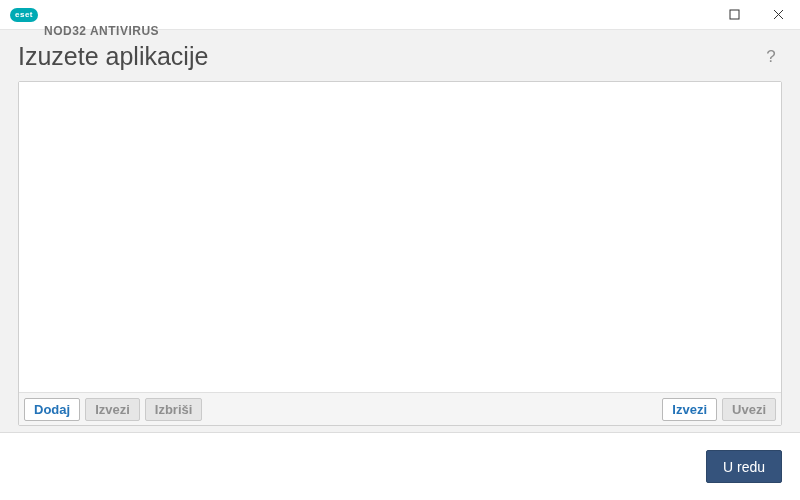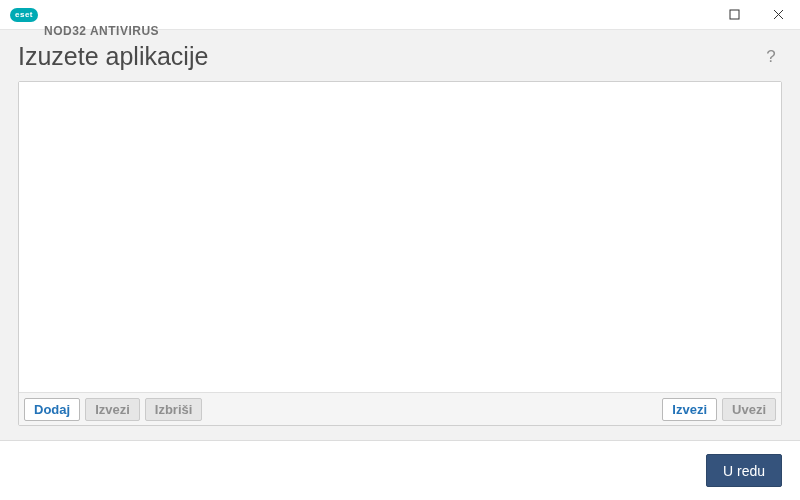--- a/index.html
+++ b/index.html
@@ -114,21 +114,21 @@
       border-color: #cacaca;
       cursor: default;
     }
     .panel-toolbar-spacer { flex: 1; }
 
     .footer {
       position: absolute;
       bottom: 0; left: 0; right: 0;
       background: #ffffff;
       border-top: 1px solid #dcdcdc;
-      height: 60px;
+      height: 68px;
       display: flex;
       align-items: center;
       justify-content: flex-end;
       padding: 0 18px;
       gap: 10px;
     }
     .btn {
       height: 33px;
       min-width: 76px;
       padding: 0 16px;

